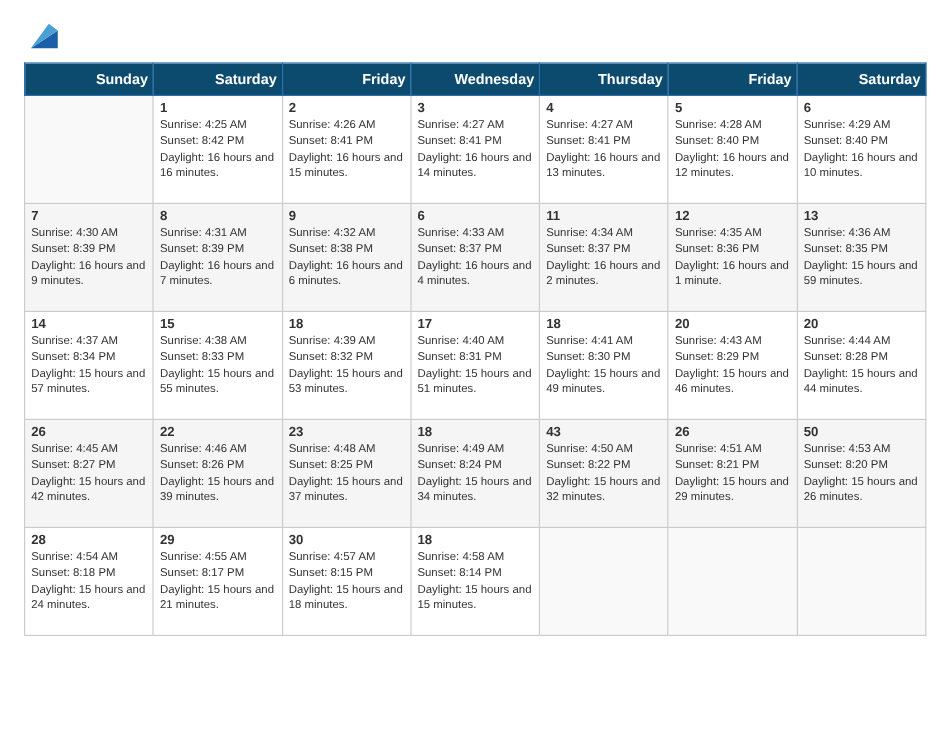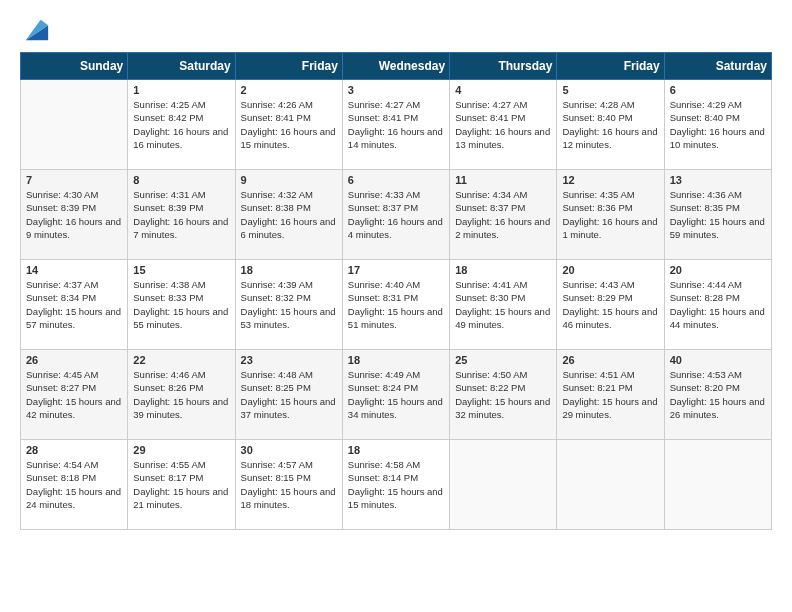--- a/index.html
+++ b/index.html
@@ -222,29 +222,29 @@
         </td>
         <td>
           <span class="day-num">23</span>
           <div class="day-info">Sunrise: 4:48 AM<br>Sunset: 8:25 PM<br>Daylight: 15 hours and 37 minutes.</div>
         </td>
         <td>
           <span class="day-num">18</span>
           <div class="day-info">Sunrise: 4:49 AM<br>Sunset: 8:24 PM<br>Daylight: 15 hours and 34 minutes.</div>
         </td>
         <td>
-          <span class="day-num">25</span>
+          <span class="day-num">43</span>
           <div class="day-info">Sunrise: 4:50 AM<br>Sunset: 8:22 PM<br>Daylight: 15 hours and 32 minutes.</div>
         </td>
         <td>
           <span class="day-num">26</span>
           <div class="day-info">Sunrise: 4:51 AM<br>Sunset: 8:21 PM<br>Daylight: 15 hours and 29 minutes.</div>
         </td>
         <td>
-          <span class="day-num">40</span>
+          <span class="day-num">50</span>
           <div class="day-info">Sunrise: 4:53 AM<br>Sunset: 8:20 PM<br>Daylight: 15 hours and 26 minutes.</div>
         </td>
       </tr>
       <tr>
         <td>
           <span class="day-num">28</span>
           <div class="day-info">Sunrise: 4:54 AM<br>Sunset: 8:18 PM<br>Daylight: 15 hours and 24 minutes.</div>
         </td>
         <td>
           <span class="day-num">29</span>

